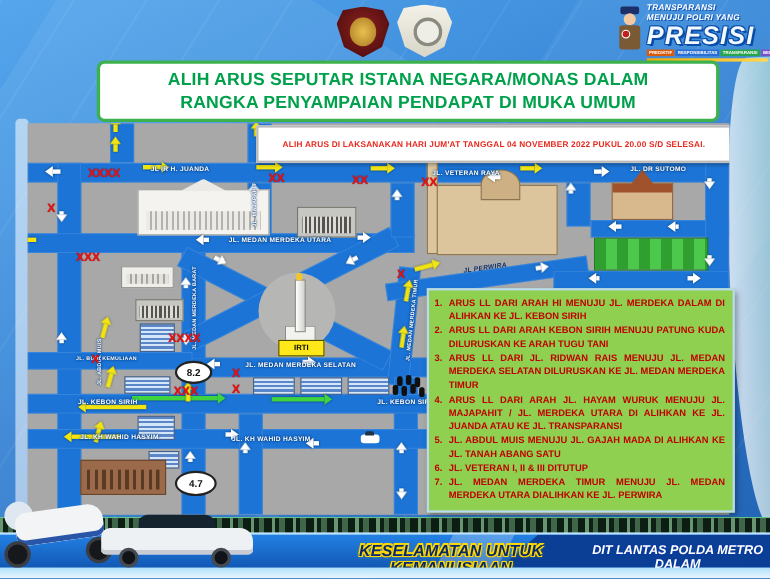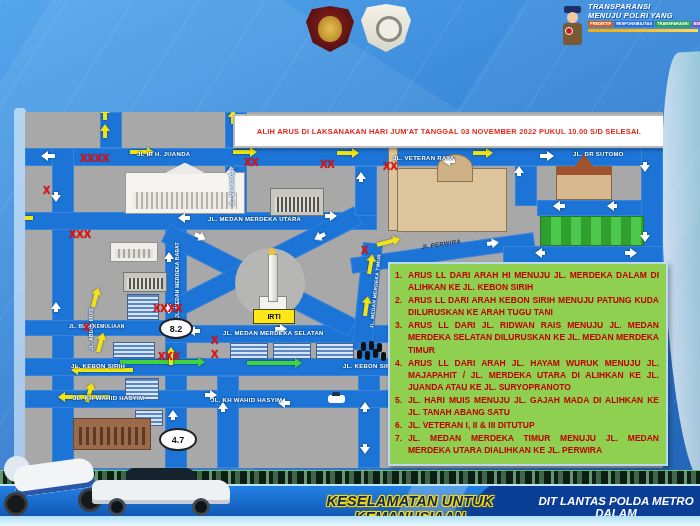--- a/index.html
+++ b/index.html
@@ -149,30 +149,35 @@
   <div class="presisi">
     <div class="mascot">
       <div class="cap"></div>
         <div class="head"></div>
         <div class="body"></div>
         <div class="chest"></div>
     </div>
     <div class="ptxt">
       <div class="p1">TRANSPARANSI</div>
       <div class="p2">MENUJU POLRI YANG</div>
+      <div class="pbrand">PRESISI</div>
       <div class="chips">
           <div class="chip c0">PREDIKTIF</div>
           <div class="chip c1">RESPONSIBILITAS</div>
           <div class="chip c2">TRANSPARANSI</div>
           <div class="chip c3">BERKEADILAN</div>
         </div>
       <div class="pbar"></div>
     </div>
   </div>
 
+  <div class="title-box">
+    <div>ALIH ARUS SEPUTAR ISTANA NEGARA/MONAS DALAM</div>
+    <div>RANGKA PENYAMPAIAN PENDAPAT DI MUKA UMUM</div>
+  </div>
 
   <div id="map">
     <div id="roads">
         <div class="road" style="left: 0px; top: 36px; width: 638px; height: 18px;"></div>
         <div class="road" style="left: 75px; top: 0px; width: 22px; height: 36px;"></div>
         <div class="road" style="left: 200px; top: 0px; width: 22px; height: 36px;"></div>
         <div class="road" style="left: 200px; top: 54px; width: 22px; height: 48px;"></div>
         <div class="road" style="left: 211px; top: 92px; width: 64px; height: 20px; transform: rotate(160deg);"></div>
         <div class="road" style="left: 27px; top: 36px; width: 22px; height: 320px;"></div>
         <div class="road" style="left: 140px; top: 116px; width: 22px; height: 240px;"></div>
@@ -436,50 +441,50 @@
         <div class="xmark" style="left: 358px; top: 48px;">XX</div>
         <div class="xmark" style="left: 44px; top: 116px;">XXX</div>
         <div class="xmark" style="left: 128px; top: 190px;">XXXX</div>
         <div class="xmark" style="left: 58px; top: 209px;">X</div>
         <div class="xmark" style="left: 186px; top: 222px;">X</div>
         <div class="xmark" style="left: 186px; top: 236px;">X</div>
         <div class="xmark" style="left: 133px; top: 238px;">XXX</div>
         <div class="xmark" style="left: 336px; top: 132px;">X</div>
       </div>
     <div id="ovals">
-        <div class="oval" style="left: 134px; top: 206px; width: 30px; height: 17px;">8.2</div>
+        <div class="oval" style="left: 134px; top: 216px; width: 30px; height: 17px;">8.2</div>
         <div class="oval" style="left: 134px; top: 316px; width: 34px; height: 19px;">4.7</div>
         <div class="irti" style="left: 228px; top: 197px; width: 40px; height: 13px;">IRTI</div>
       </div>
     <div class="notice">
-      <div>ALIH ARUS DI LAKSANAKAN HARI JUM'AT TANGGAL 03 NOVEMBER 2022 PUKUL 10.00 S/D SELESAI.</div>
+      <div>ALIH ARUS DI LAKSANAKAN HARI JUM'AT TANGGAL 04 NOVEMBER 2022 PUKUL 20.00 S/D SELESAI.</div>
     </div>
   </div>
 
   <div class="advisory">
     <div id="adv-list">
         <div class="adv-item">
           <div class="adv-num">1.</div>
           <div class="adv-text">ARUS LL DARI ARAH HI MENUJU JL. MERDEKA DALAM DI ALIHKAN KE JL. KEBON SIRIH</div>
         </div>
         <div class="adv-item">
           <div class="adv-num">2.</div>
           <div class="adv-text">ARUS LL DARI ARAH KEBON SIRIH MENUJU PATUNG KUDA DILURUSKAN KE ARAH TUGU TANI</div>
         </div>
         <div class="adv-item">
           <div class="adv-num">3.</div>
           <div class="adv-text">ARUS LL DARI JL. RIDWAN RAIS MENUJU JL. MEDAN MERDEKA SELATAN DILURUSKAN KE JL. MEDAN MERDEKA TIMUR</div>
         </div>
         <div class="adv-item">
           <div class="adv-num">4.</div>
-          <div class="adv-text">ARUS LL DARI ARAH JL. HAYAM WURUK MENUJU JL. MAJAPAHIT / JL. MERDEKA UTARA DI ALIHKAN KE JL. JUANDA ATAU KE JL. SURYOPRANOTO</div>
+          <div class="adv-text">ARUS LL DARI ARAH JL. HAYAM WURUK MENUJU JL. MAJAPAHIT / JL. MERDEKA UTARA DI ALIHKAN KE JL. JUANDA ATAU KE JL. TRANSPARANSI</div>
         </div>
         <div class="adv-item">
           <div class="adv-num">5.</div>
-          <div class="adv-text">JL. HARI MUIS MENUJU JL. GAJAH MADA DI ALIHKAN KE JL. TANAH ABANG SATU</div>
+          <div class="adv-text">JL. ABDUL MUIS MENUJU JL. GAJAH MADA DI ALIHKAN KE JL. TANAH ABANG SATU</div>
         </div>
         <div class="adv-item">
           <div class="adv-num">6.</div>
           <div class="adv-text">JL. VETERAN I, II &amp; III DITUTUP</div>
         </div>
         <div class="adv-item">
           <div class="adv-num">7.</div>
           <div class="adv-text">JL. MEDAN MERDEKA TIMUR MENUJU JL. MEDAN MERDEKA UTARA DIALIHKAN KE JL. PERWIRA</div>
         </div>
       </div>

